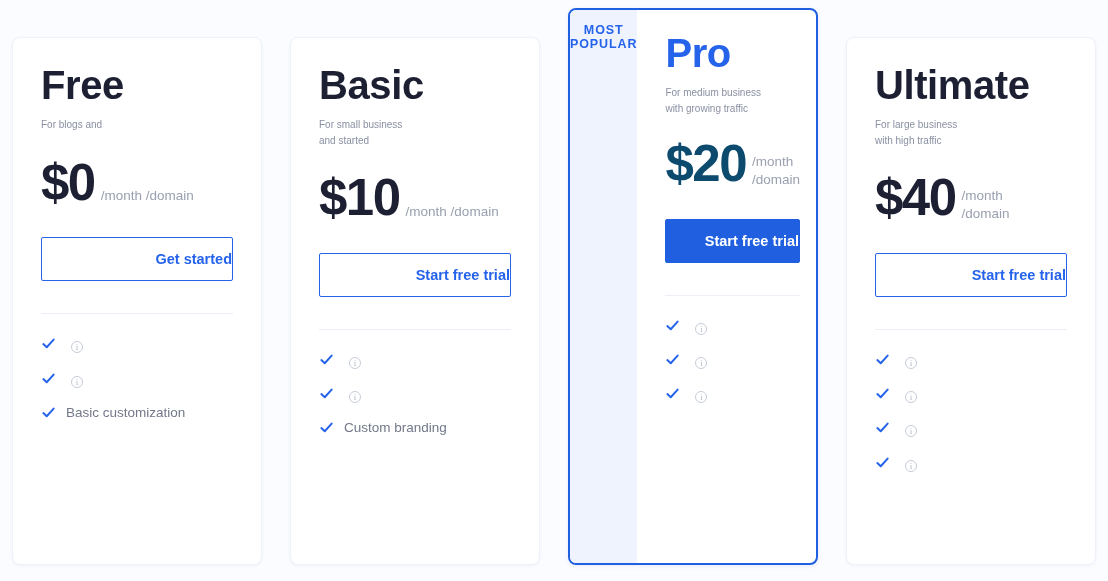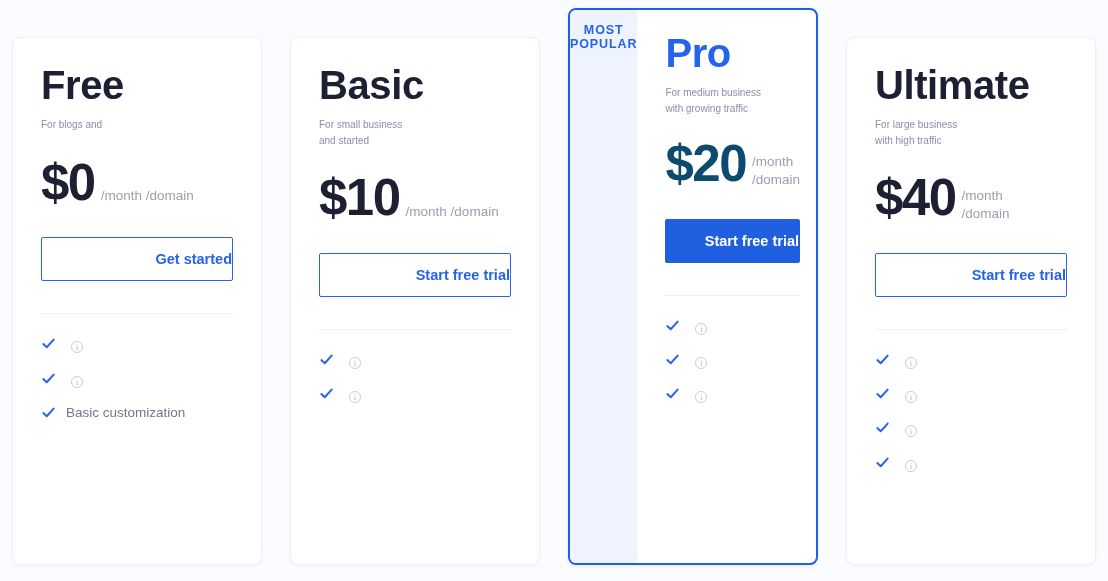--- a/index.html
+++ b/index.html
@@ -249,20 +249,28 @@
             <span class="feature-text"><i class="info-icon">i</i></span>
           </li>
           <li class="feature">
             <span class="check">
               <svg width="15" height="15" viewBox="0 0 16 16" fill="none">
                 <path d="M2.5 8.6 L6.1 12 L13.5 3.8" stroke="currentColor" stroke-width="2.1" stroke-linecap="round" stroke-linejoin="round"></path>
               </svg>
             </span>
             <span class="feature-text"><i class="info-icon">i</i></span>
           </li>
+          <li class="feature">
+            <span class="check">
+              <svg width="15" height="15" viewBox="0 0 16 16" fill="none">
+                <path d="M2.5 8.6 L6.1 12 L13.5 3.8" stroke="currentColor" stroke-width="2.1" stroke-linecap="round" stroke-linejoin="round"></path>
+              </svg>
+            </span>
+            <span class="feature-text">Custom branding</span>
+          </li>
         </ul>
       </div>
     </div>
     <div class="card featured">
       <div class="popular-banner">MOST POPULAR</div>
       <div class="card-body">
         <div class="plan-name accent">Pro</div>
         <div class="plan-desc">
           <span style="display:block">For medium business</span>
           <span style="display:block">with growing traffic</span>

